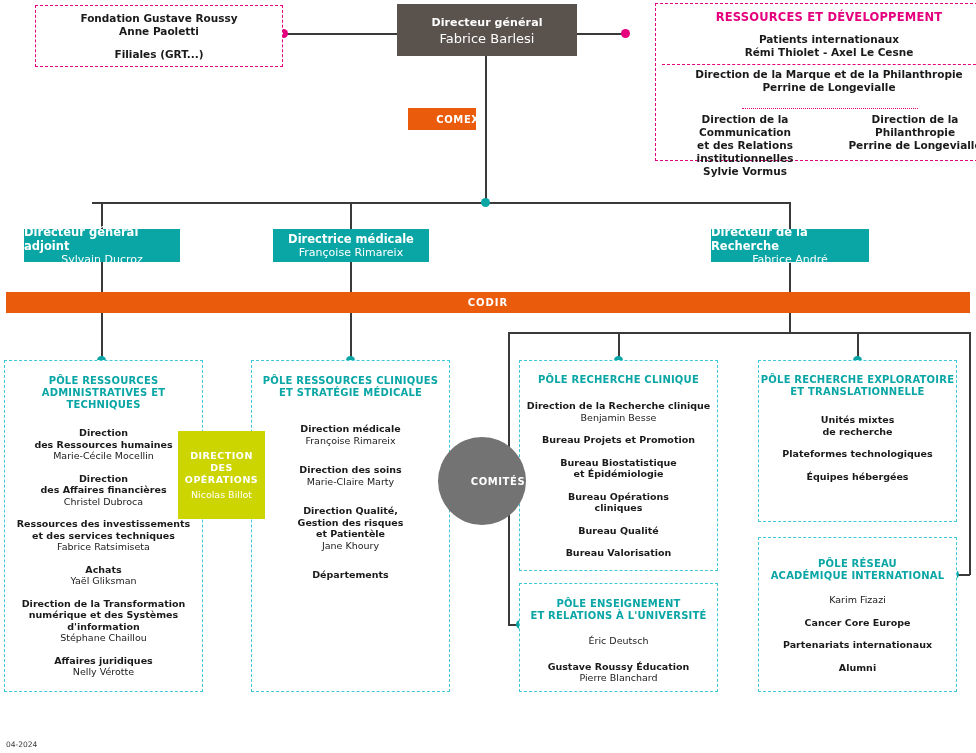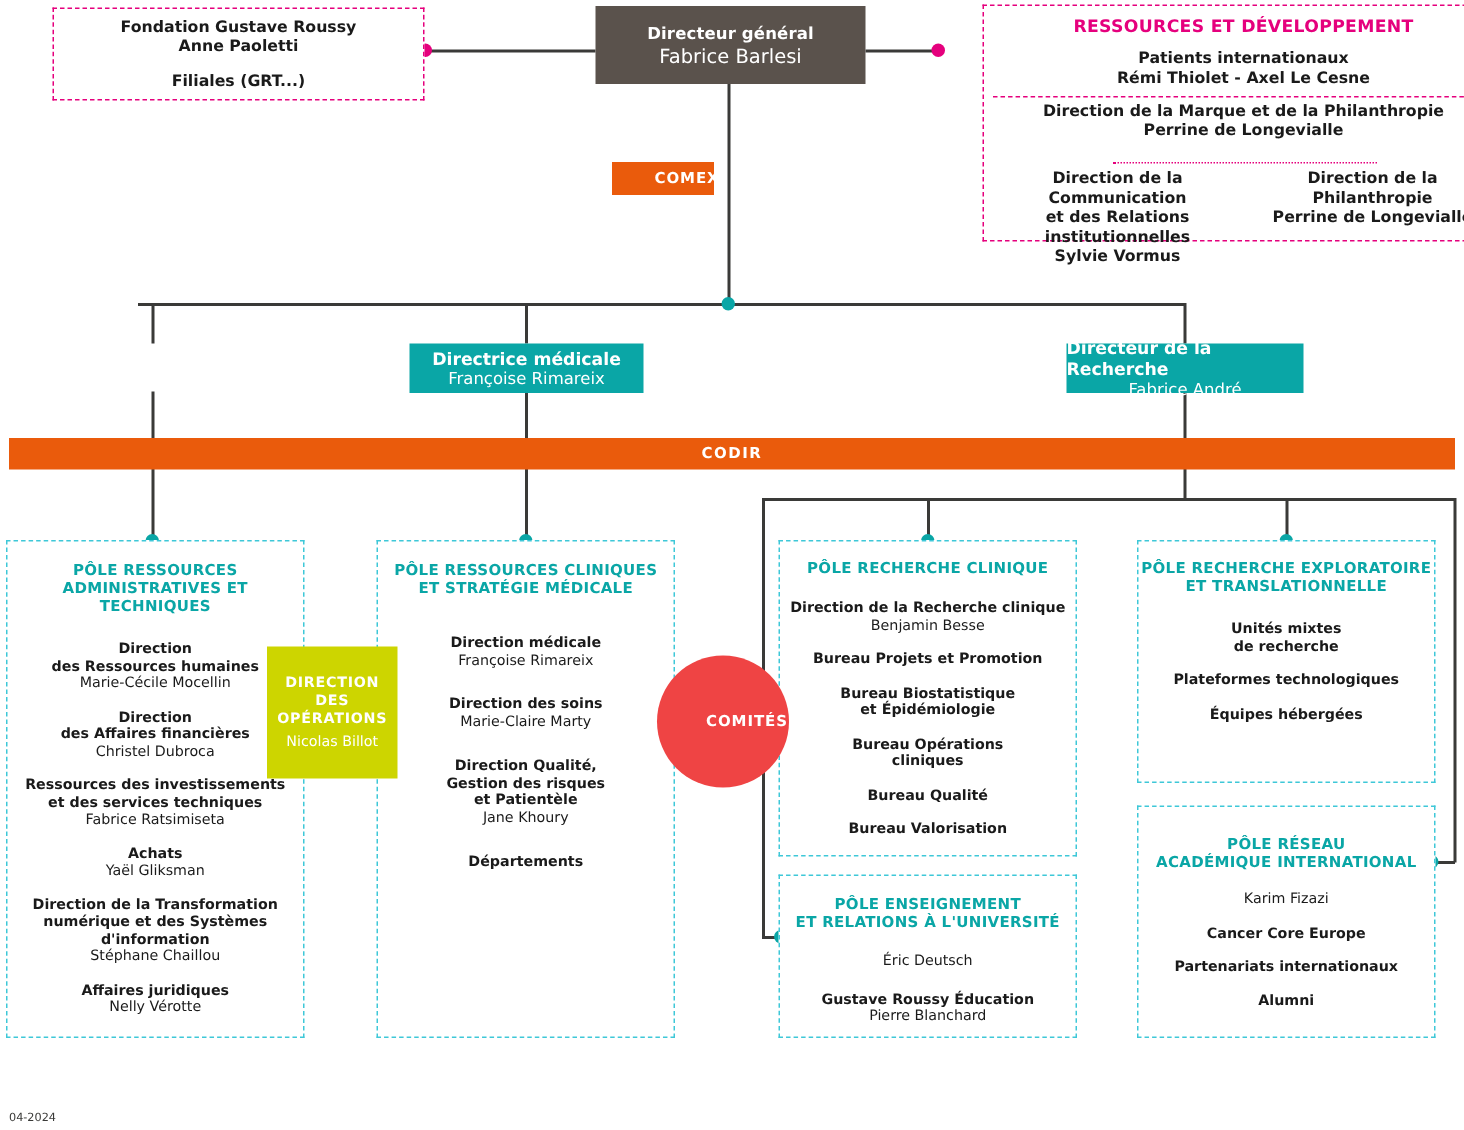--- a/index.html
+++ b/index.html
@@ -47,21 +47,21 @@
     background:#ea5b0c;color:#fff;
     display:flex;align-items:center;justify-content:center;
   }
   .box-yellow{
     position:absolute;box-sizing:border-box;
     background:#cdd500;color:#fff;
     display:flex;flex-direction:column;align-items:center;justify-content:center;
   }
   .circle-yellow{
     position:absolute;box-sizing:border-box;
-    background:#ef4444;color:#fff;border-radius:50%;
+    background:#737373;color:#fff;border-radius:50%;
     display:flex;align-items:center;justify-content:center;
   }
 
   
   .t-title{font-weight:bold;font-size:11px;line-height:17px;letter-spacing:.1px;}
   .t-sub{font-weight:normal;font-size:13px;line-height:16px;}
   .t-pole{
     color:#0aa6a6;font-weight:bold;font-size:10px;line-height:12px;
     letter-spacing:.2px;text-align:center;text-transform:uppercase;
   }
@@ -156,20 +156,24 @@
 
   <div class="box-grey" style="left:397px;top:4px;width:180px;height:52px;">
     <div class="t-title">Directeur général</div>
     <div class="t-sub">Fabrice Barlesi</div>
   </div>
 
   <div class="box-orange" style="left:408px;top:108px;width:68px;height:22px;">
     <span class="t-chip">COMEX</span>
   </div>
 
+  <div class="box-teal" style="left:24px;top:229px;width:156px;height:33px;">
+    <div style="font-weight:bold;font-size:11.5px;line-height:14px;">Directeur général adjoint</div>
+    <div style="font-weight:normal;font-size:11px;line-height:13px;">Sylvain Ducroz</div>
+  </div>
 
   <div class="box-teal" style="left:273px;top:229px;width:156px;height:33px;">
     <div style="font-weight:bold;font-size:11.5px;line-height:14px;">Directrice médicale</div>
     <div style="font-weight:normal;font-size:11px;line-height:13px;">Françoise Rimareix</div>
   </div>
 
   <div class="box-teal" style="left:711px;top:229px;width:158px;height:33px;">
     <div style="font-weight:bold;font-size:11.5px;line-height:14px;">Directeur de la Recherche</div>
     <div style="font-weight:normal;font-size:11px;line-height:13px;">Fabrice André</div>
   </div>

